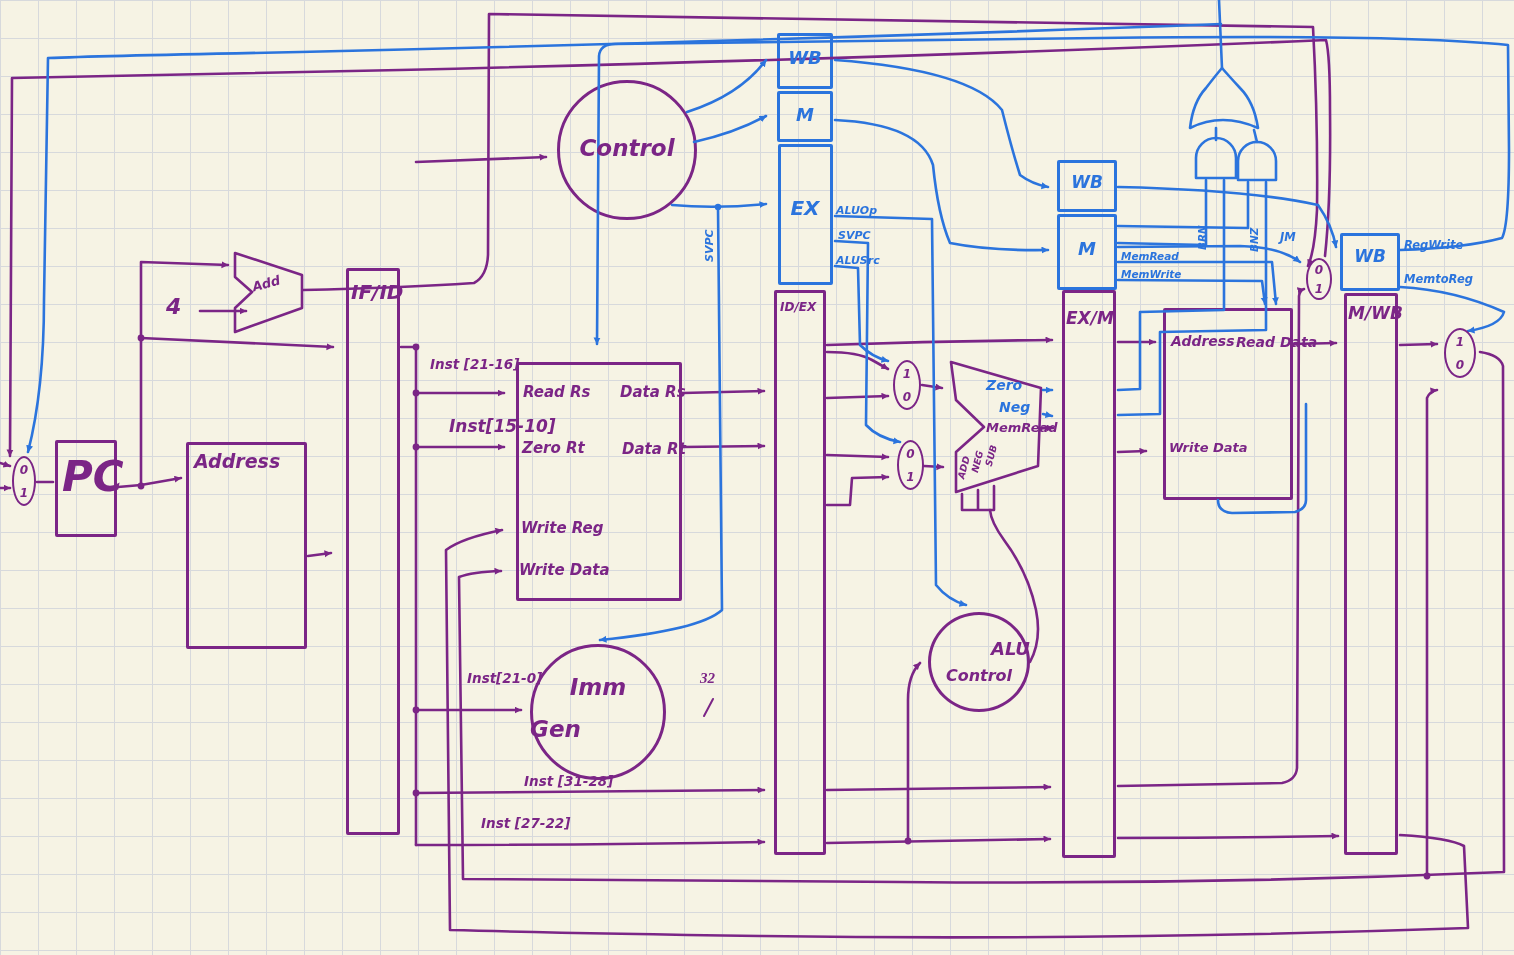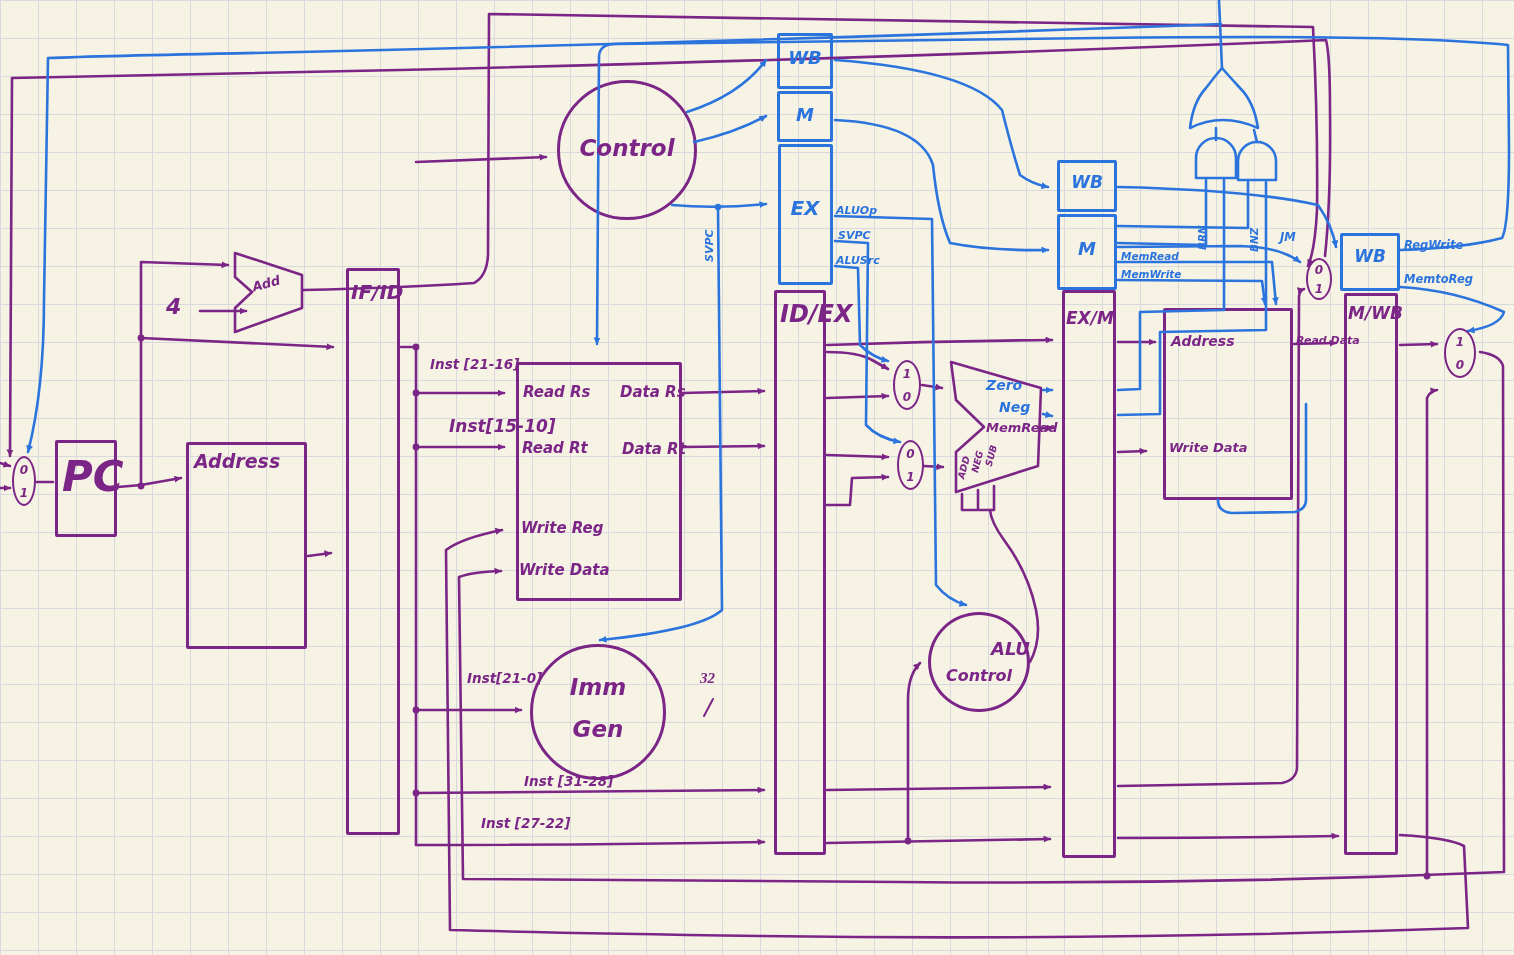--- a/index.html
+++ b/index.html
@@ -177,57 +177,57 @@
 <div class="lbl" style="left:166px;top:294px;font-size:22px;">4</div>
 <div class="lbl" style="left:351px;top:280px;font-size:20px;">IF/ID</div>
 <div class="lbl" style="left:557px;top:135px;width:140px;text-align:center;font-size:23px;">Control</div>
 <div class="lbl blue" style="left:777px;top:47px;width:56px;text-align:center;font-size:18px;">WB</div>
 <div class="lbl blue" style="left:777px;top:104px;width:56px;text-align:center;font-size:18px;">M</div>
 <div class="lbl blue" style="left:780px;top:196px;width:50px;text-align:center;font-size:20px;">EX</div>
 <div class="lbl blue" style="left:836px;top:204px;font-size:11px;">ALUOp</div>
 <div class="lbl blue" style="left:838px;top:229px;font-size:11px;">SVPC</div>
 <div class="lbl blue" style="left:836px;top:254px;font-size:11px;">ALUSrc</div>
 <div class="lbl blue" style="left:703px;top:262px;font-size:11px;transform:rotate(-90deg);transform-origin:0 0;">SVPC</div>
-<div class="lbl" style="left:780px;top:300px;font-size:24px;font-style:italic;">ID/EX</div>
+<div class="lbl" style="left:780px;top:300px;font-size:12px;font-style:italic;">ID/EX</div>
 
 <div class="lbl" style="left:523px;top:383px;font-size:15px;">Read Rs</div>
 <div class="lbl" style="left:620px;top:383px;font-size:15px;">Data Rs</div>
-<div class="lbl" style="left:522px;top:439px;font-size:15px;">Read Rt</div>
+<div class="lbl" style="left:522px;top:439px;font-size:15px;">Zero Rt</div>
 <div class="lbl" style="left:622px;top:440px;font-size:15px;">Data Rt</div>
 <div class="lbl" style="left:521px;top:519px;font-size:15px;">Write Reg</div>
 <div class="lbl" style="left:519px;top:561px;font-size:15px;">Write Data</div>
 
 <div class="lbl" style="left:430px;top:356px;font-size:13.5px;">Inst [21-16]</div>
 <div class="lbl" style="left:433px;top:416px;font-size:17px;margin-left:16px;">Inst[15-10]</div>
 <div class="lbl" style="left:467px;top:670px;font-size:13.5px;">Inst[21-0]</div>
 <div class="lbl" style="left:476px;top:773px;font-size:13.5px;margin-left:48px;">Inst [31-28]</div>
 <div class="lbl" style="left:481px;top:815px;font-size:13.5px;">Inst [27-22]</div>
 
 <div class="lbl" style="left:530px;top:674px;width:136px;text-align:center;font-size:23px;">Imm</div>
-<div class="lbl" style="left:530px;top:716px;width:136px;text-align:center;font-size:23px;">Gen</div>
+<div class="lbl" style="left:530px;top:716px;width:136px;text-align:left;font-size:23px;">Gen</div>
 <div class="lbl" style="left:700px;top:670px;font-size:15px;font-family:Liberation Serif, serif;">32</div>
 
 <div class="lbl blue" style="left:986px;top:377px;font-size:14px;text-align:right;">Zero</div>
 <div class="lbl blue" style="left:999px;top:399px;font-size:14px;">Neg</div>
 <div class="lbl" style="left:986px;top:420px;font-size:13px;">MemRead</div>
 <div class="lbl" style="left:952px;top:462px;font-size:9.5px;transform:rotate(-75deg);">ADD</div>
 <div class="lbl" style="left:966px;top:456px;font-size:9.5px;transform:rotate(-75deg);">NEG</div>
 <div class="lbl" style="left:980px;top:450px;font-size:9.5px;transform:rotate(-75deg);">SUB</div>
 
 <div class="lbl" style="left:928px;top:638px;width:102px;text-align:right;font-size:18px;">ALU</div>
 <div class="lbl" style="left:928px;top:666px;width:102px;text-align:center;font-size:16px;">Control</div>
 
 <div class="lbl" style="left:1066px;top:308px;font-size:17px;">EX/M</div>
 <div class="lbl blue" style="left:1057px;top:172px;width:60px;text-align:center;font-size:17px;">WB</div>
 <div class="lbl blue" style="left:1057px;top:238px;width:60px;text-align:center;font-size:18px;">M</div>
 <div class="lbl blue" style="left:1121px;top:250px;font-size:10.5px;">MemRead</div>
 <div class="lbl blue" style="left:1121px;top:268px;font-size:10.5px;">MemWrite</div>
 
 <div class="lbl" style="left:1171px;top:333px;font-size:14px;">Address</div>
-<div class="lbl" style="left:1296px;top:334px;font-size:11px;">Read Data</div>
+<div class="lbl" style="left:1236px;top:334px;font-size:14px;">Read Data</div>
 <div class="lbl" style="left:1169px;top:440px;font-size:13px;">Write Data</div>
 
 <div class="lbl blue" style="left:1196px;top:250px;font-size:10.5px;transform:rotate(-90deg);transform-origin:0 0;">BRN</div>
 <div class="lbl blue" style="left:1248px;top:252px;font-size:10.5px;transform:rotate(-90deg);transform-origin:0 0;">BNZ</div>
 <div class="lbl blue" style="left:1280px;top:230px;font-size:11.5px;">JM</div>
 
 <div class="lbl blue" style="left:1340px;top:246px;width:60px;text-align:center;font-size:17px;">WB</div>
 <div class="lbl blue" style="left:1404px;top:238px;font-size:11.5px;">RegWrite</div>
 <div class="lbl blue" style="left:1404px;top:272px;font-size:11.5px;">MemtoReg</div>
 <div class="lbl" style="left:1348px;top:303px;font-size:17px;">M/WB</div>

